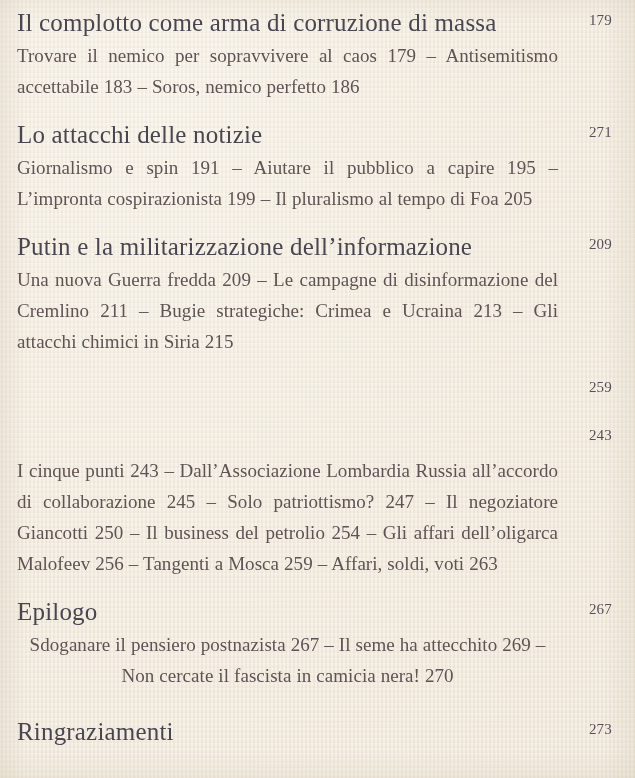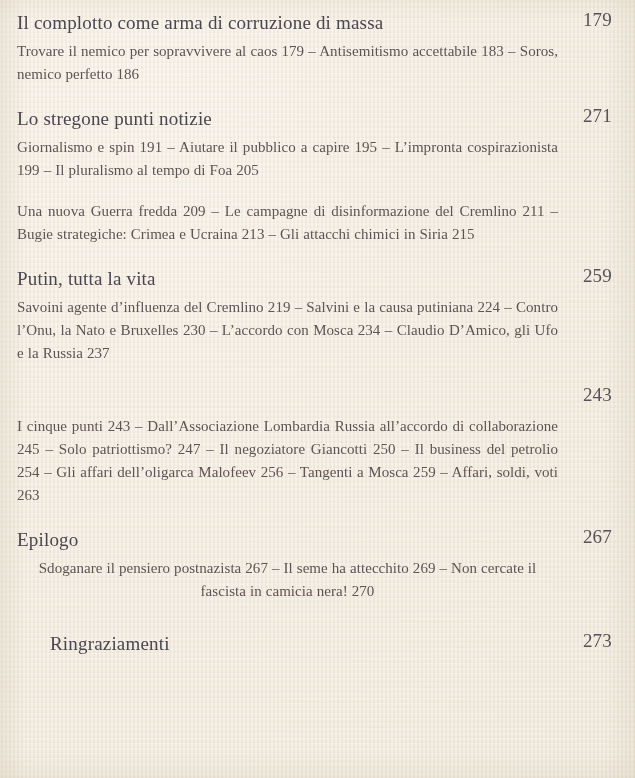--- a/index.html
+++ b/index.html
@@ -66,92 +66,94 @@
   }
 
   .entry-head {
     position: relative;
     display: block;
     min-height: 30px;
   }
 
   .entry-title {
     display: inline-block;
-    font-size: 19px;
+    font-size: 25px;
     line-height: 30px;
     letter-spacing: 0.18px;
     color: #4a4650;
     white-space: nowrap;
   }
 
   .entry-page {
     position: absolute;
     right: 0;
     top: -3px;
-    font-size: 19px;
+    font-size: 15px;
     line-height: 30px;
     color: #585159;
     letter-spacing: 0.2px;
   }
 
   .entry-sub {
     display: block;
     width: 541px;
     margin: 2px 8px 0 0;
-    font-size: 15px;
-    line-height: 23px;
+    font-size: 19px;
+    line-height: 31px;
     color: #5f5354;
     text-align: justify;
     text-justify: inter-word;
     letter-spacing: 0.05px;
     word-spacing: 0.2px;
     hyphens: none;
   }
   .entry-sub.no-justify {
     text-align: center;
   }
 
   
   .toc-entry + .toc-entry { margin-top: 18px; }
-  .toc-entry.no-sub .entry-head { min-height: 28px; margin-left: 33px; }
+  .toc-entry.no-sub .entry-head { min-height: 28px; }
   .toc-entry.no-sub { margin-top: 26px !important; }
   .toc-entry.first { padding-top: 8px; }
 </style>
 </head>
 <body>
 
 <div id="toc-page">
   <ul class="toc-list">
 
     <li class="toc-entry first">
       <span class="entry-head">
         <span class="entry-title">Il complotto come arma di corruzione di massa</span>
         <span class="entry-page">179</span>
       </span>
       <span class="entry-sub">Trovare il nemico per sopravvivere al caos 179 – Antisemitismo accettabile 183 – Soros, nemico perfetto 186</span>
     </li>
 
     <li class="toc-entry">
       <span class="entry-head">
-        <span class="entry-title">Lo stregone punti notizie</span>
+        <span class="entry-title">Lo attacchi delle notizie</span>
         <span class="entry-page">271</span>
       </span>
       <span class="entry-sub">Giornalismo e spin 191 – Aiutare il pubblico a capire 195 – L’impronta cospirazionista 199 – Il pluralismo al tempo di Foa 205</span>
     </li>
 
     <li class="toc-entry">
+      <span class="entry-head">
+        <span class="entry-title">Putin e la militarizzazione dell’informazione</span>
+        <span class="entry-page">209</span>
+      </span>
       <span class="entry-sub">Una nuova Guerra fredda 209 – Le campagne di disinformazione del Cremlino 211 – Bugie strategiche: Crimea e Ucraina 213 – Gli attacchi chimici in Siria 215</span>
     </li>
 
     <li class="toc-entry">
       <span class="entry-head">
-        <span class="entry-title">Putin, tutta la vita</span>
         <span class="entry-page">259</span>
       </span>
-      <span class="entry-sub">Savoini agente d’influenza del Cremlino 219 – Salvini e la causa putiniana 224 – Contro l’Onu, la Nato e Bruxelles 230 – L’accordo con Mosca 234 – Claudio D’Amico, gli Ufo e la Russia 237</span>
     </li>
 
     <li class="toc-entry">
       <span class="entry-head">
         <span class="entry-page">243</span>
       </span>
       <span class="entry-sub">I cinque punti 243 – Dall’Associazione Lombardia Russia all’accordo di collaborazione 245 – Solo patriottismo? 247 – Il negoziatore Giancotti 250 – Il business del petrolio 254 – Gli affari dell’oligarca Malofeev 256 – Tangenti a Mosca 259 – Affari, soldi, voti 263</span>
     </li>
 
     <li class="toc-entry">

